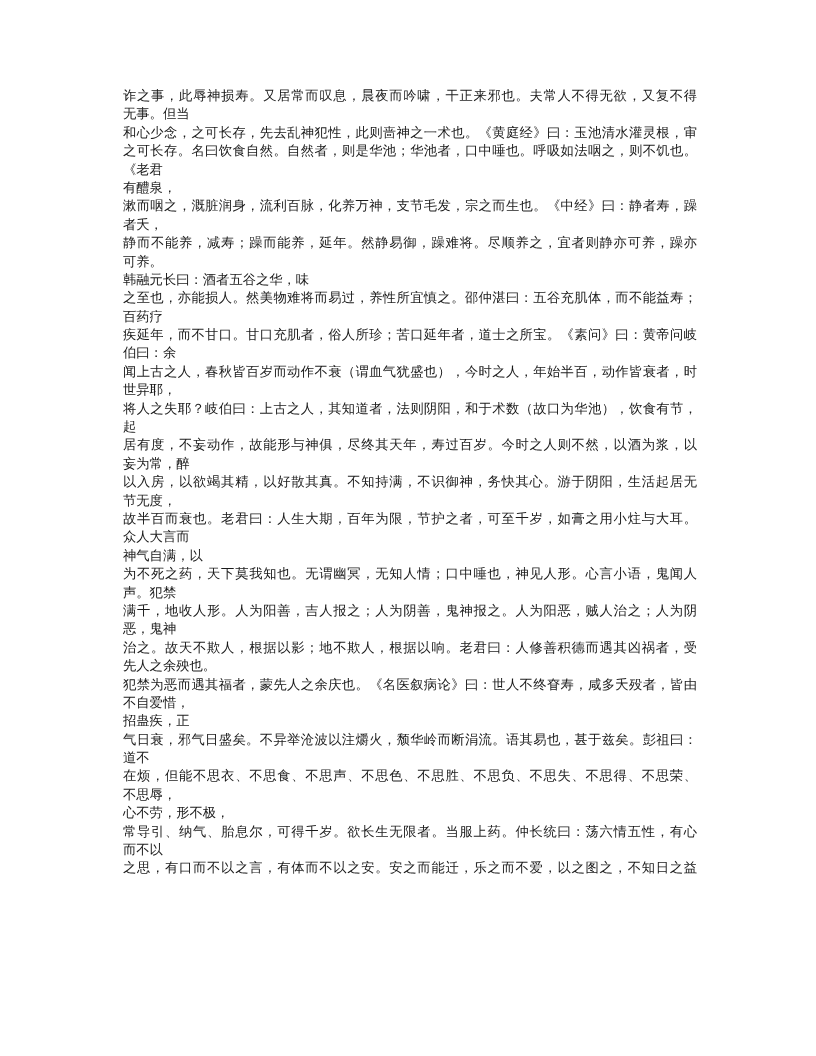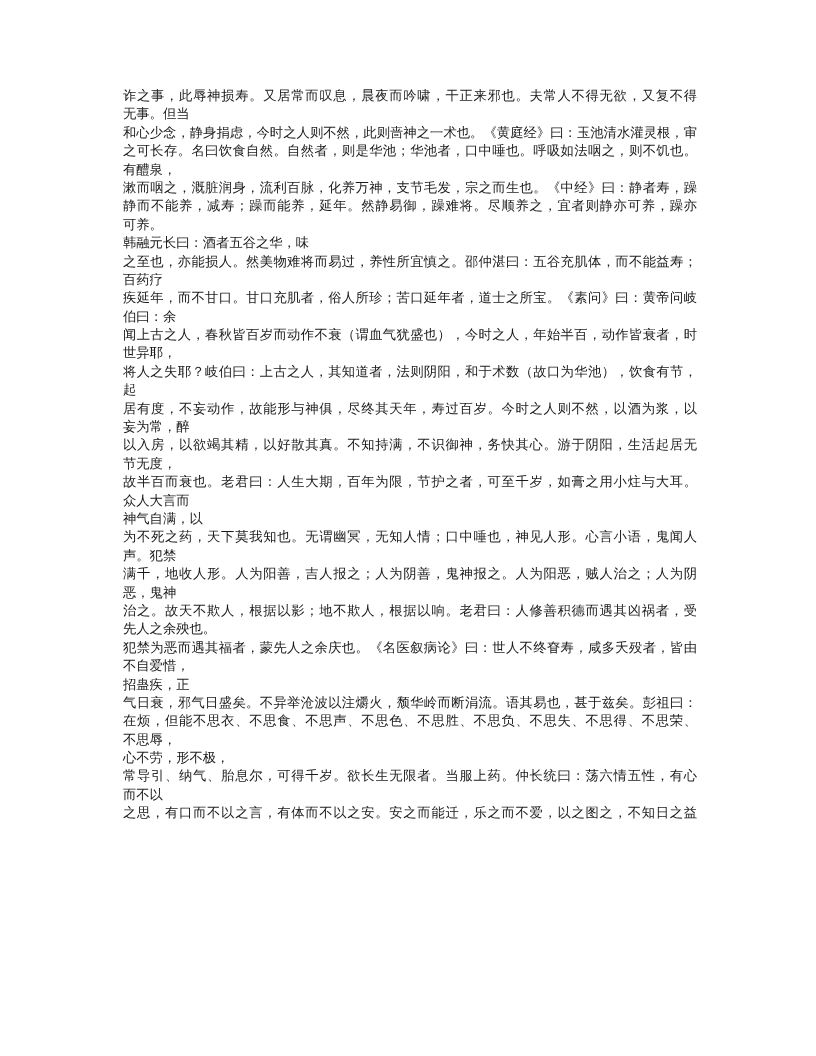--- a/index.html
+++ b/index.html
@@ -36,24 +36,26 @@
     text-justify: inter-character;
   }
 </style>
 </head>
 <body>
 
 <div class="page">
   <div class="text-block">
       <div class="line justify">诈之事，此辱神损寿。又居常而叹息，晨夜而吟啸，干正来邪也。夫常人不得无欲，又复不得</div>
       <div class="line">无事。但当</div>
-      <div class="line justify">和心少念，静身捐虑，今时之人则不然，此则啬神之一术也。《黄庭经》曰：玉池清水灌灵根，审</div>
+      <div class="line justify">和心少念，之可长存，先去乱神犯性，此则啬神之一术也。《黄庭经》曰：玉池清水灌灵根，审</div>
       <div class="line justify">之可长存。名曰饮食自然。自然者，则是华池；华池者，口中唾也。呼吸如法咽之，则不饥也。</div>
+      <div class="line">《老君</div>
       <div class="line">有醴泉，</div>
       <div class="line justify">漱而咽之，溉脏润身，流利百脉，化养万神，支节毛发，宗之而生也。《中经》曰：静者寿，躁</div>
+      <div class="line">者夭，</div>
       <div class="line justify">静而不能养，减寿；躁而能养，延年。然静易御，躁难将。尽顺养之，宜者则静亦可养，躁亦</div>
       <div class="line">可养。</div>
       <div class="line">韩融元长曰：酒者五谷之华，味</div>
       <div class="line justify">之至也，亦能损人。然美物难将而易过，养性所宜慎之。邵仲湛曰：五谷充肌体，而不能益寿；</div>
       <div class="line">百药疗</div>
       <div class="line justify">疾延年，而不甘口。甘口充肌者，俗人所珍；苦口延年者，道士之所宝。《素问》曰：黄帝问岐</div>
       <div class="line">伯曰：余</div>
       <div class="line justify">闻上古之人，春秋皆百岁而动作不衰（谓血气犹盛也），今时之人，年始半百，动作皆衰者，时</div>
       <div class="line">世异耶，</div>
       <div class="line justify">将人之失耶？岐伯曰：上古之人，其知道者，法则阴阳，和于术数（故口为华池），饮食有节，</div>
@@ -68,20 +70,21 @@
       <div class="line justify">为不死之药，天下莫我知也。无谓幽冥，无知人情；口中唾也，神见人形。心言小语，鬼闻人</div>
       <div class="line">声。犯禁</div>
       <div class="line justify">满千，地收人形。人为阳善，吉人报之；人为阴善，鬼神报之。人为阳恶，贼人治之；人为阴</div>
       <div class="line">恶，鬼神</div>
       <div class="line justify">治之。故天不欺人，根据以影；地不欺人，根据以响。老君曰：人修善积德而遇其凶祸者，受</div>
       <div class="line">先人之余殃也。</div>
       <div class="line justify">犯禁为恶而遇其福者，蒙先人之余庆也。《名医叙病论》曰：世人不终眘寿，咸多夭殁者，皆由</div>
       <div class="line">不自爱惜，</div>
       <div class="line">招蛊疾，正</div>
       <div class="line justify">气日衰，邪气日盛矣。不异举沧波以注爝火，颓华岭而断涓流。语其易也，甚于兹矣。彭祖曰：</div>
+      <div class="line">道不</div>
       <div class="line justify">在烦，但能不思衣、不思食、不思声、不思色、不思胜、不思负、不思失、不思得、不思荣、</div>
       <div class="line">不思辱，</div>
       <div class="line">心不劳，形不极，</div>
       <div class="line justify">常导引、纳气、胎息尔，可得千岁。欲长生无限者。当服上药。仲长统曰：荡六情五性，有心</div>
       <div class="line">而不以</div>
       <div class="line justify">之思，有口而不以之言，有体而不以之安。安之而能迁，乐之而不爱，以之图之，不知日之益</div>
     </div>
 </div>
 
 </body></html>

